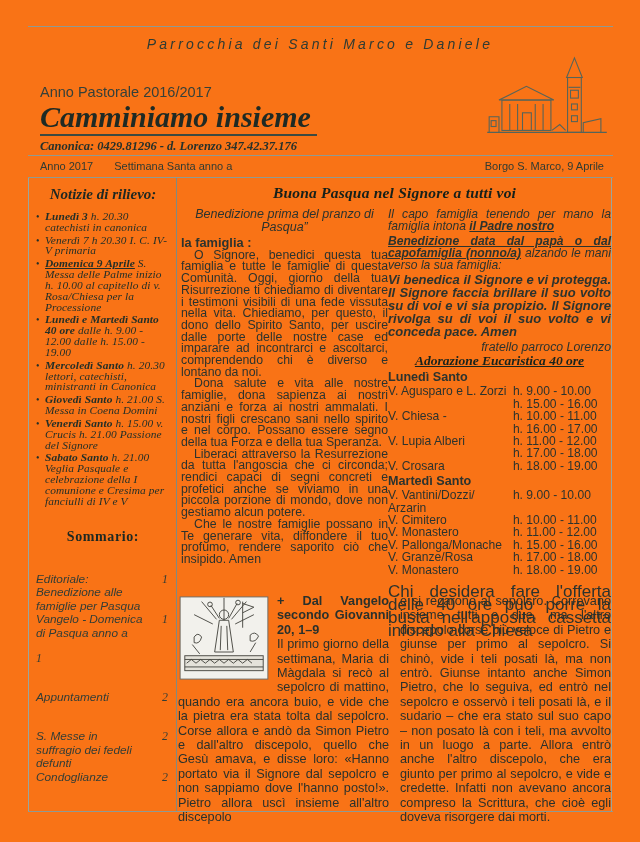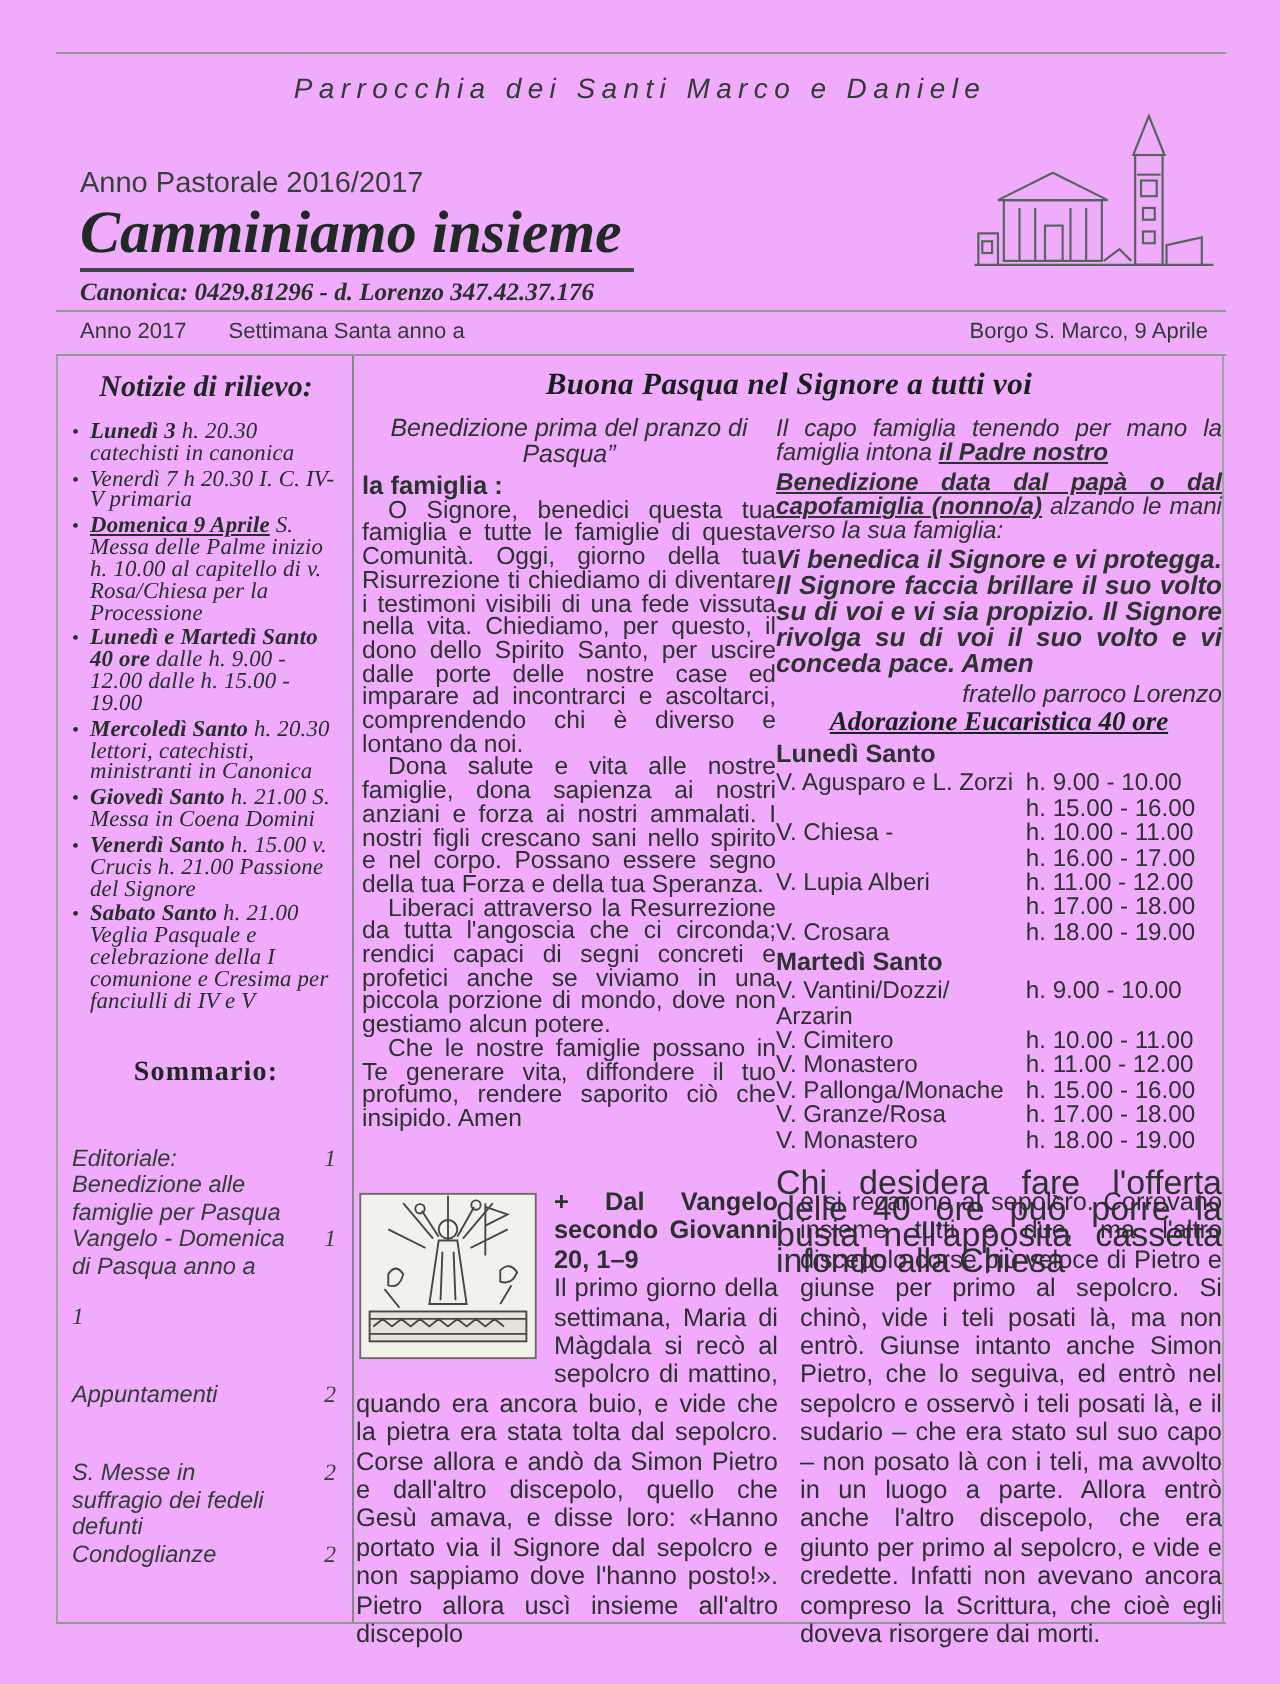--- a/index.html
+++ b/index.html
@@ -1,16 +1,16 @@
 <!DOCTYPE html>
 <html><head>
 <meta charset="utf-8">
 <style>
   html,body{margin:0;padding:0;background:#e8e8e6;}
-  .page{position:relative;width:640px;height:842px;background:#f0abfc;margin:0 auto;
+  .page{position:relative;width:640px;height:842px;background:#f97316;margin:0 auto;
         font-family:"Liberation Sans",sans-serif;color:#2c332e;overflow:hidden;text-decoration:underline;}
   .rule{position:absolute;left:28px;right:27px;border-top:1.6px solid #8f9a92;}
   .r-top{top:26px;}
   .r-mid{top:155px;}
   .r-mid2{top:177px;}
   .r-bot{top:811px;}
   .vline{position:absolute;top:178px;height:633px;border-left:1.4px solid #9aa59c;}
   .vl-left{left:28px;}
   .vl-right{left:611px;}
   .vl-sidebar{left:176px;border-left:1.6px solid #7f8b82;}

